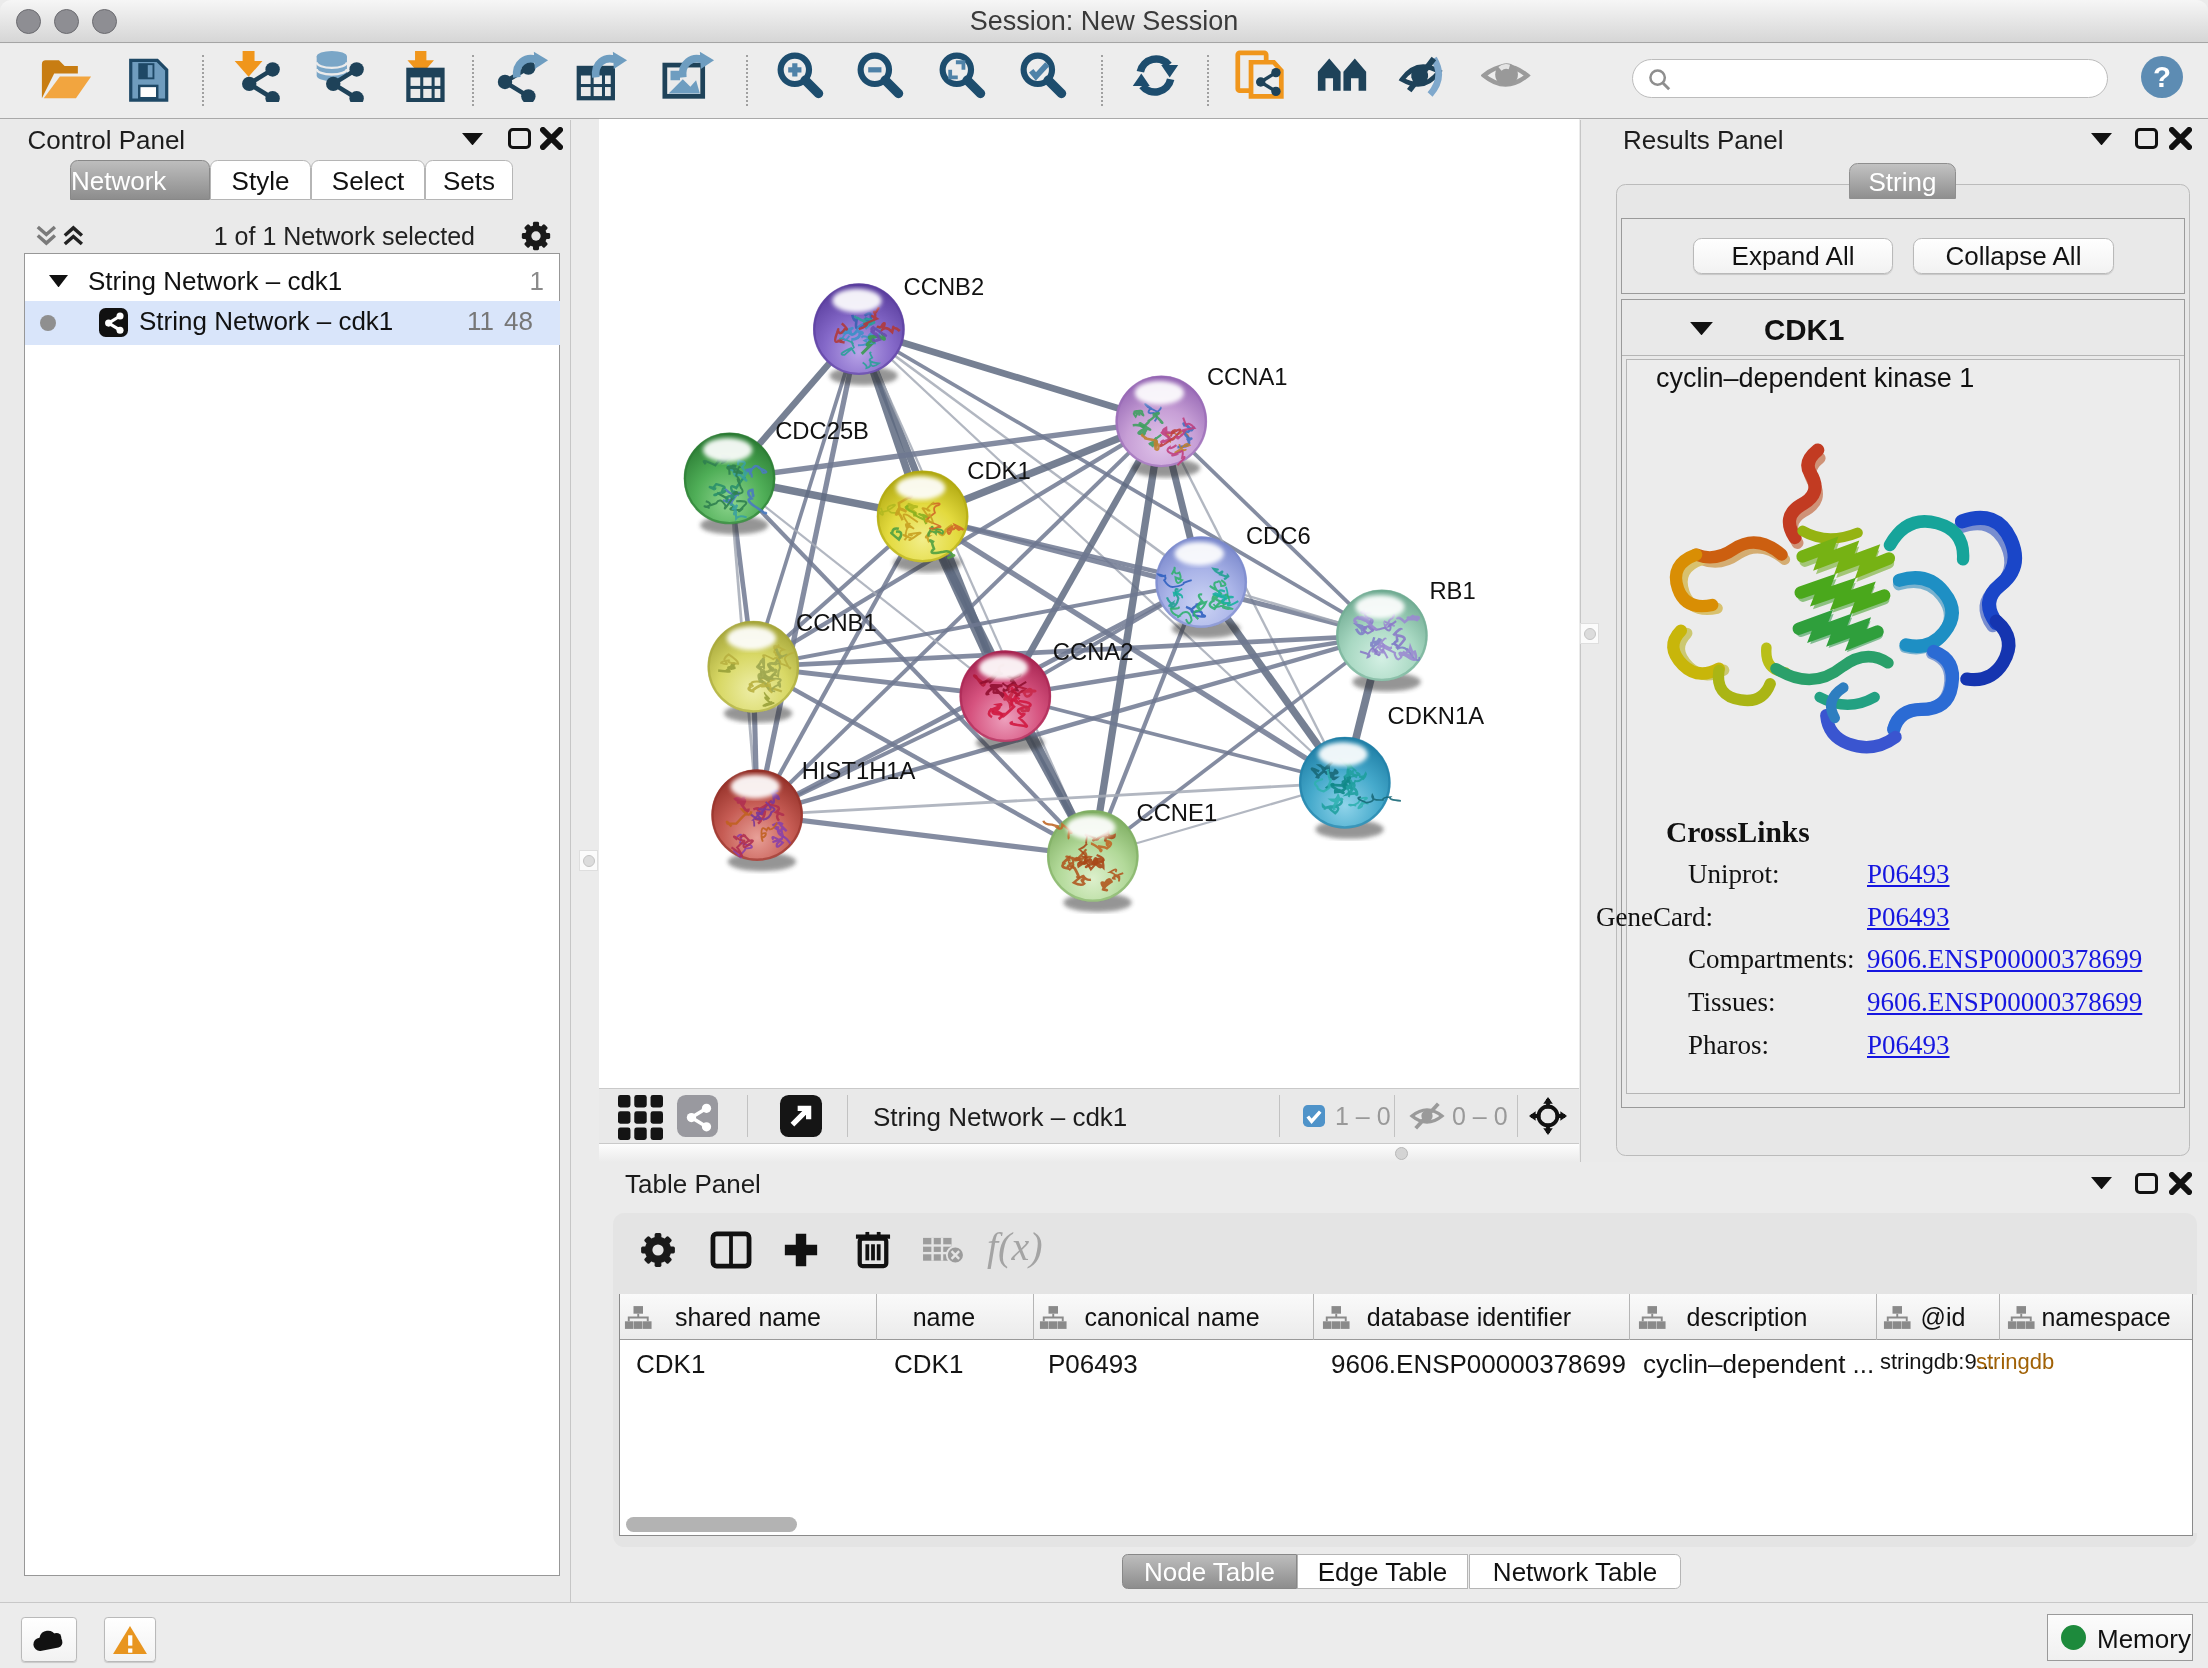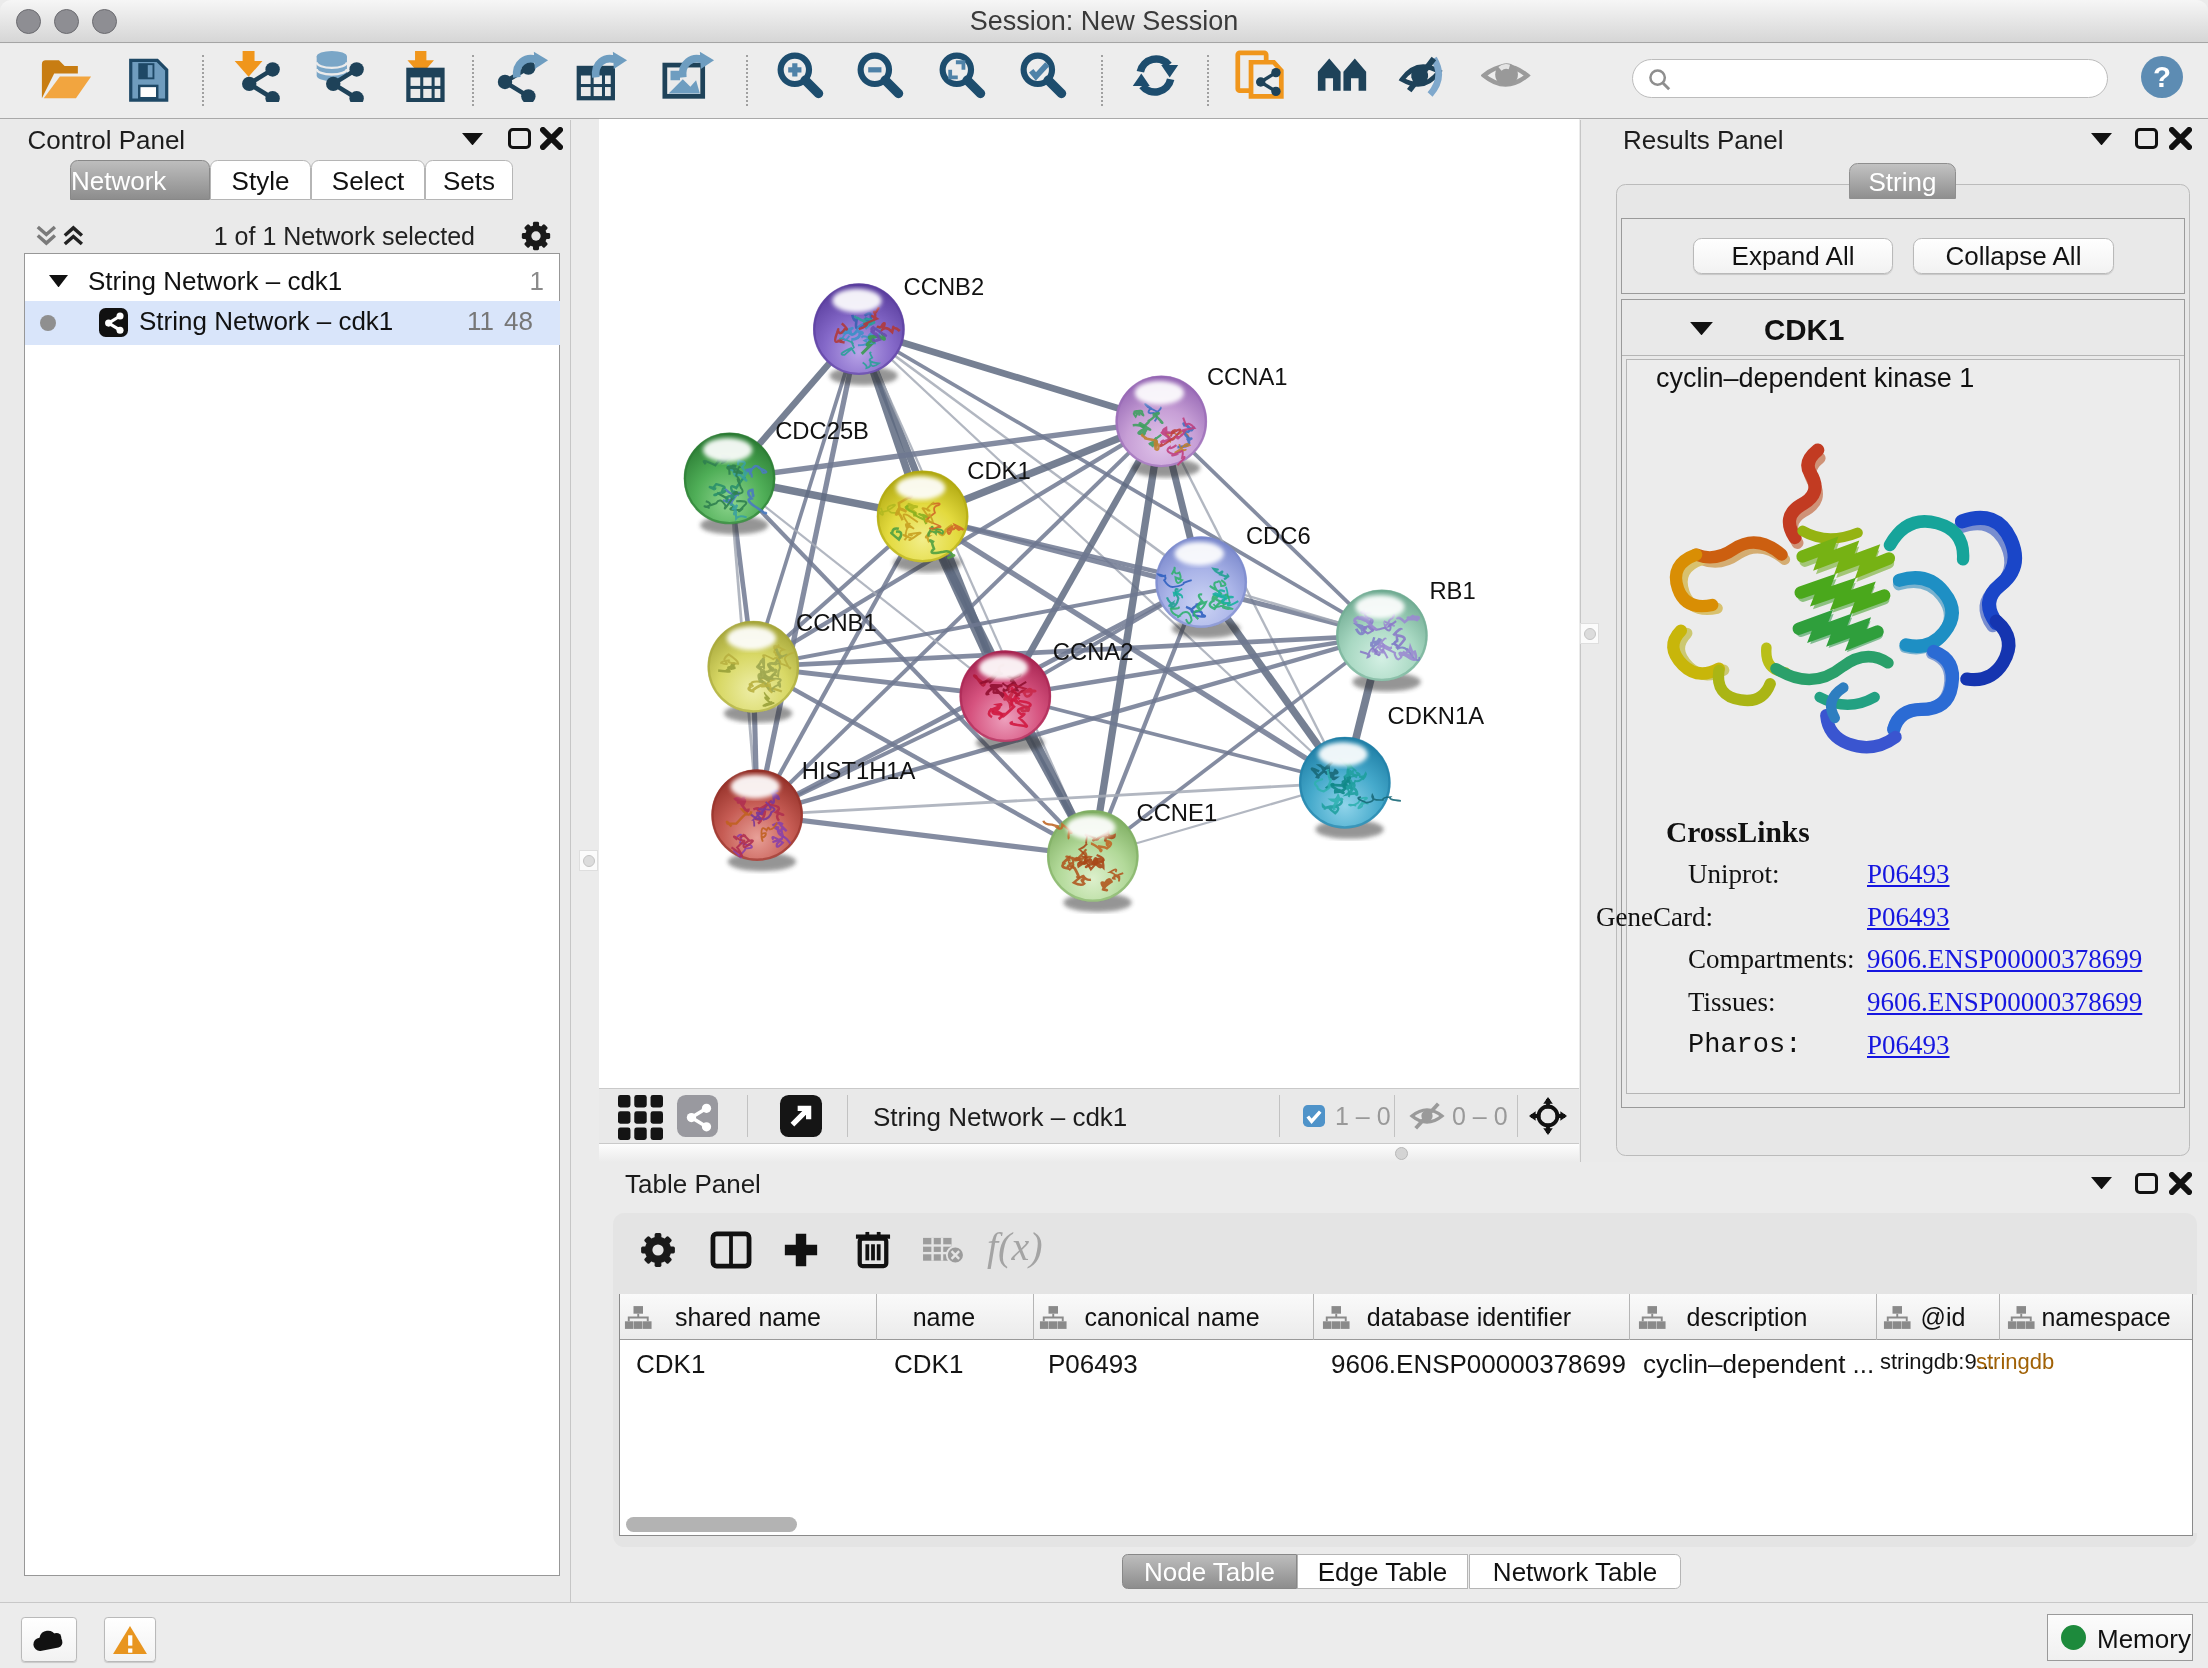--- a/index.html
+++ b/index.html
@@ -632,21 +632,21 @@
   </svg>
 <div class="abs" style="left:1666px;top:816px;font-size:29.5px;font-weight:bold;color:#111;font-family:'Liberation Serif',serif">CrossLinks</div>
 <div class="abs" style="left:1688px;top:859px;font-size:27px;color:#111;font-family:'Liberation Serif',serif">Uniprot:</div>
 <div class="abs" style="left:1867px;top:859px;font-size:27px;color:#1616e0;text-decoration:underline;font-family:'Liberation Serif',serif">P06493</div>
 <div class="abs" style="left:1596px;top:902px;font-size:27px;color:#111;font-family:'Liberation Serif',serif">GeneCard:</div>
 <div class="abs" style="left:1867px;top:902px;font-size:27px;color:#1616e0;text-decoration:underline;font-family:'Liberation Serif',serif">P06493</div>
 <div class="abs" style="left:1688px;top:944px;font-size:27px;color:#111;font-family:'Liberation Serif',serif">Compartments:</div>
 <div class="abs" style="left:1867px;top:944px;font-size:27px;color:#1616e0;text-decoration:underline;font-family:'Liberation Serif',serif">9606.ENSP00000378699</div>
 <div class="abs" style="left:1688px;top:987px;font-size:27px;color:#111;font-family:'Liberation Serif',serif">Tissues:</div>
 <div class="abs" style="left:1867px;top:987px;font-size:27px;color:#1616e0;text-decoration:underline;font-family:'Liberation Serif',serif">9606.ENSP00000378699</div>
-<div class="abs" style="left:1688px;top:1030px;font-size:27px;color:#111;font-family:Liberation Mono, monospace">Pharos:</div>
+<div class="abs" style="left:1688px;top:1030px;font-size:27px;color:#111;font-family:Liberation Serif, serif">Pharos:</div>
 <div class="abs" style="left:1867px;top:1030px;font-size:27px;color:#1616e0;text-decoration:underline;font-family:'Liberation Serif',serif">P06493</div>
 <div class="abs" style="left:579px;top:850px;width:19px;height:21px;background:#fbfbfb;border:1px solid #dedede"></div>
 <div class="abs" style="left:583px;top:855px;width:12.4px;height:12.4px;border-radius:50%;background:#dcdcdc;border:1px solid #c4c4c4"></div>
 <div class="abs" style="left:1580px;top:623px;width:19px;height:21px;background:#fbfbfb;border:1px solid #dedede"></div>
 <div class="abs" style="left:1584px;top:628px;width:12.4px;height:12.4px;border-radius:50%;background:#dcdcdc;border:1px solid #c4c4c4"></div>
 <div class="abs lbl" style="left:625px;top:1169px">Table Panel</div>
 <svg class="abs" style="left:2091px;top:1177px" width="21" height="12.4" viewBox="0 0 22 13">
     <polygon points="0,0 22,0 11.0,13" fill="#111"></polygon>
   </svg>
 <div class="abs" style="left:2135px;top:1173px;width:23px;height:21px;border:3.3px solid #111;border-radius:4.8px"></div>

